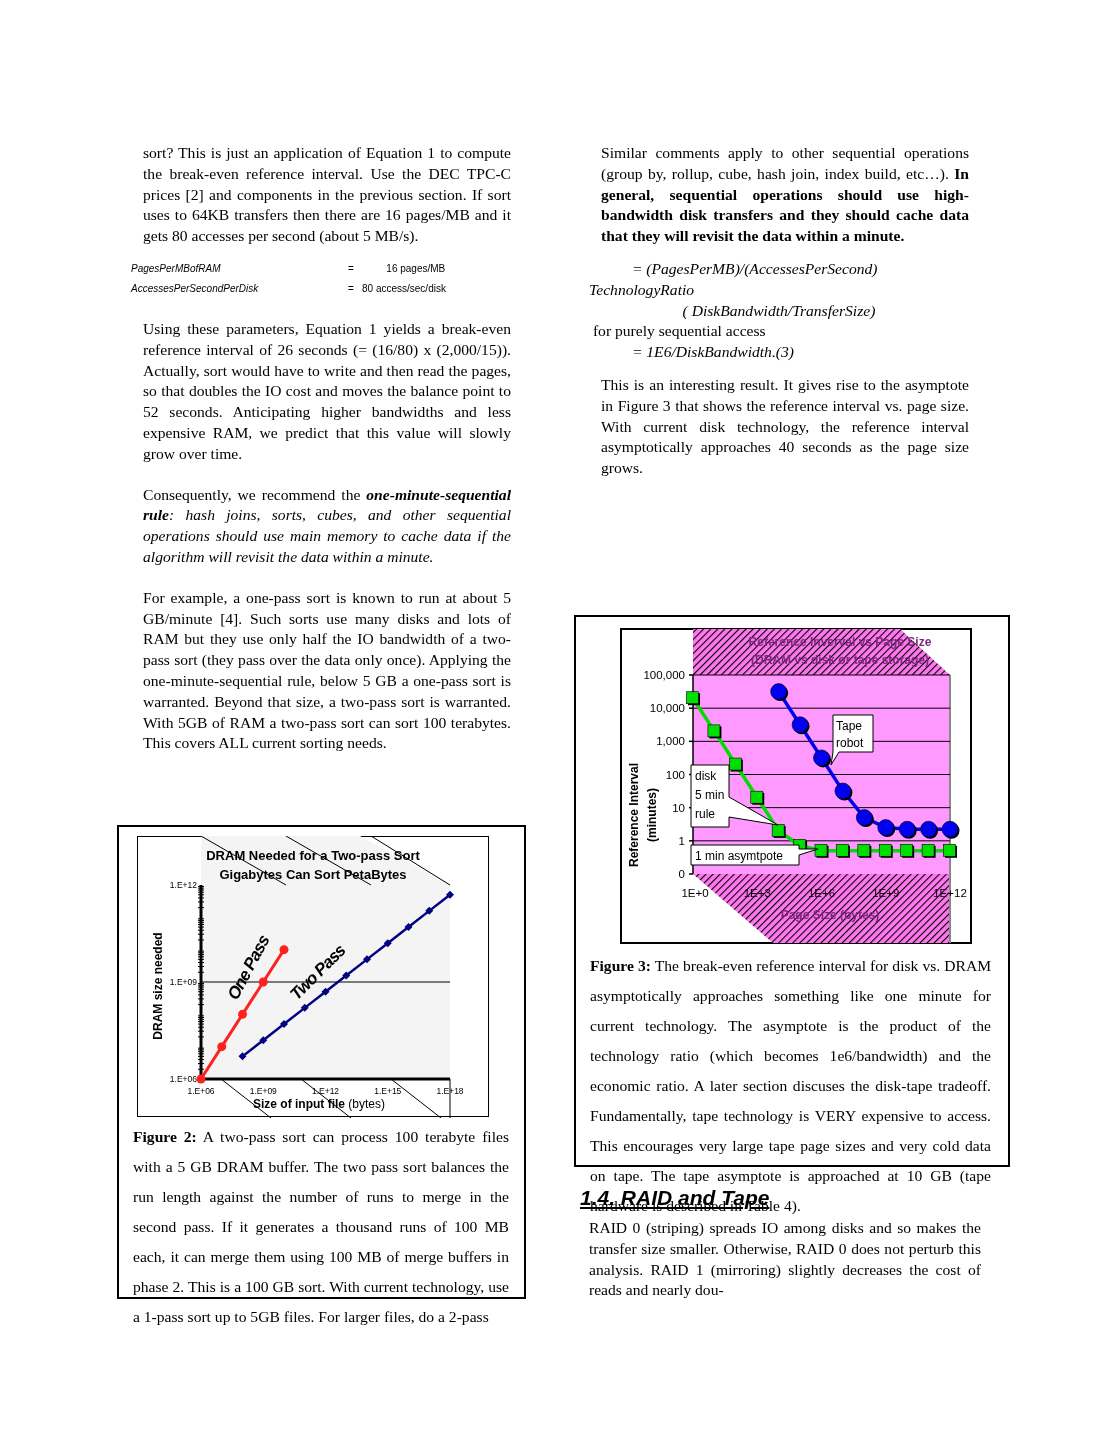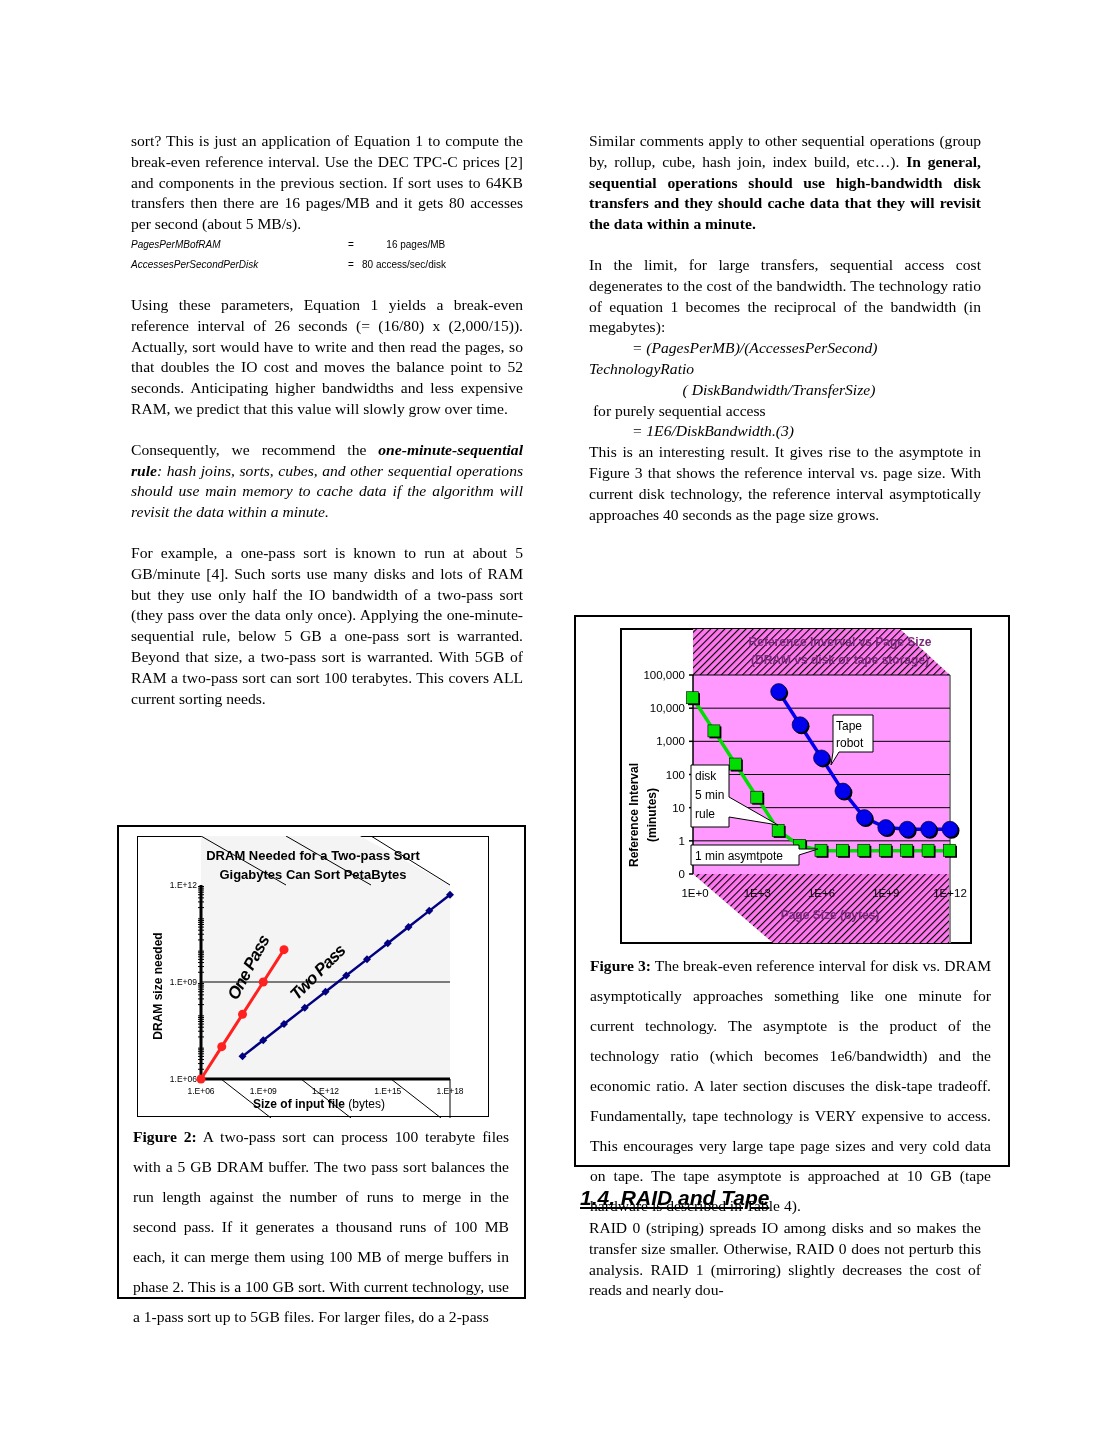--- a/index.html
+++ b/index.html
@@ -1,19 +1,19 @@
 <!DOCTYPE html>
 <html><head>
 <meta charset="utf-8">
 <style>
   html, body { margin:0; padding:0; background:#fff; }
   body { width:1113px; height:1440px; position:relative; overflow:hidden;
          font-family:"Liberation Serif", "DejaVu Serif", serif; color:#000; }
   .col { position:absolute; font-size:15.6px; line-height:20.8px; text-align:justify; }
-  .col p { margin:0; }
+  .col p { margin:12px; }
   .left { left:131px; width:392px; }
   .right { left:589px; width:392px; }
   .eqrow { display:flex; font-family:"Liberation Sans", sans-serif; font-size:10px; line-height:20px; }
   .eqrow .k { font-style:italic; width:217px; }
   .eqrow .eq { width:30px; }
   .ital { font-style:italic; }
   .bold { font-weight:bold; }
   .figbox { position:absolute; border:2px solid #000; background:#fff; }
   .caption { position:absolute; font-size:15.6px; line-height:30px; text-align:justify; }
   .section-title { position:absolute; font-family:"Liberation Sans", sans-serif; font-weight:bold; font-style:italic; font-size:21px; }
@@ -135,21 +135,20 @@
     <polygon points="313,54.70000000000002 317,58.70000000000002 313,62.70000000000002 309,58.70000000000002" fill="#000080"></polygon>
     <text x="100" y="165" font-size="17" font-weight="bold" font-style="italic" transform="rotate(-62 100 165)" letter-spacing="-1">One Pass</text>
     <text x="160" y="165" font-size="17" font-weight="bold" font-style="italic" transform="rotate(-45 160 165)" letter-spacing="-1">Two Pass</text>
   </svg>
 <div class="caption" style="left:133px; top:1122px; width:376px;">
   <span class="bold">Figure 2:</span><span> A two-pass sort can process 100 terabyte files with a 5 GB DRAM buffer.  The two pass sort balances the run length against the number of runs to merge in the second pass.  If it generates a thousand runs of 100 MB each, it can merge them using 100 MB of merge buffers in phase 2.  This is a 100 GB sort.   With current technology, use a 1-pass sort up to 5GB files. For larger files, do a 2-pass</span>
 </div>
 
 <div class="col right" style="top:131px;">
   <p><span>Similar comments apply to other sequential operations (group by, rollup, cube, hash join, index build, etc…).  </span><span class="bold">In general, sequential operations should use high-bandwidth disk transfers and they should cache data that they will revisit the data within a minute.</span></p>
-  <p style="margin-top:20px">In the limit, for large transfers, sequential access cost degenerates to the cost of the bandwidth.   The technology ratio of equation 1 becomes the reciprocal of the bandwidth (in megabytes):</p>
   <div class="mathline">           = (PagesPerMB)/(AccessesPerSecond)</div>
   <div class="mathline">TechnologyRatio</div>
   <div class="mathline">                        ( DiskBandwidth/TransferSize)</div>
   <div style="white-space:pre"> for purely sequential access</div>
   <div style="display:flex; justify-content:flex-start; padding-right:8px;">
     <span class="mathline">           = 1E6/DiskBandwidth.</span>
     <span class="ital">(3)</span>
   </div>
   <p>This is an interesting result.  It gives rise to the asymptote in Figure 3 that shows the reference interval vs. page size.  With current disk technology, the reference interval asymptotically approaches 40 seconds as the page size grows.</p>
 </div>

